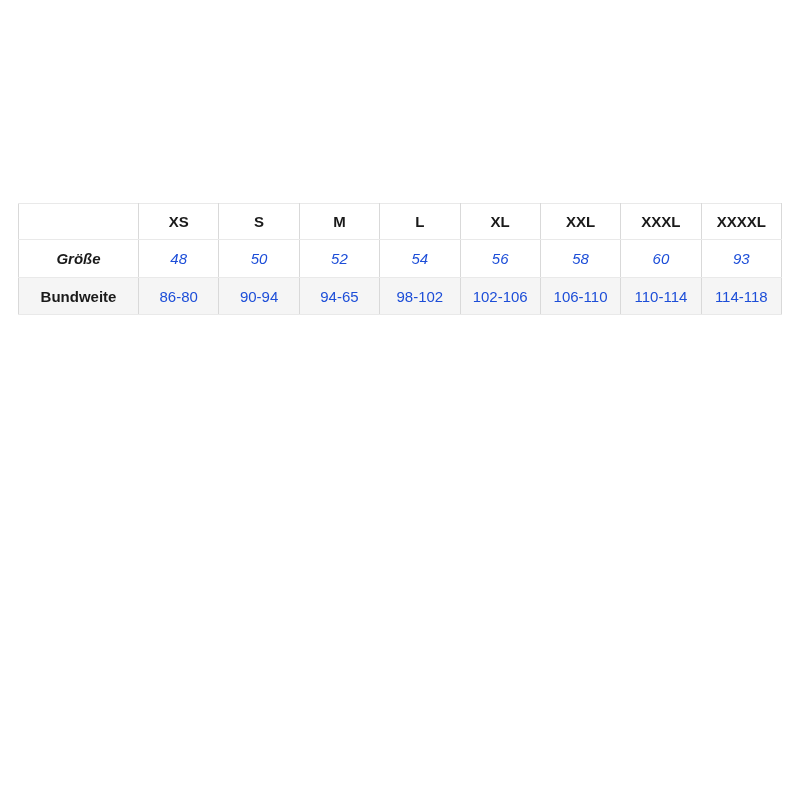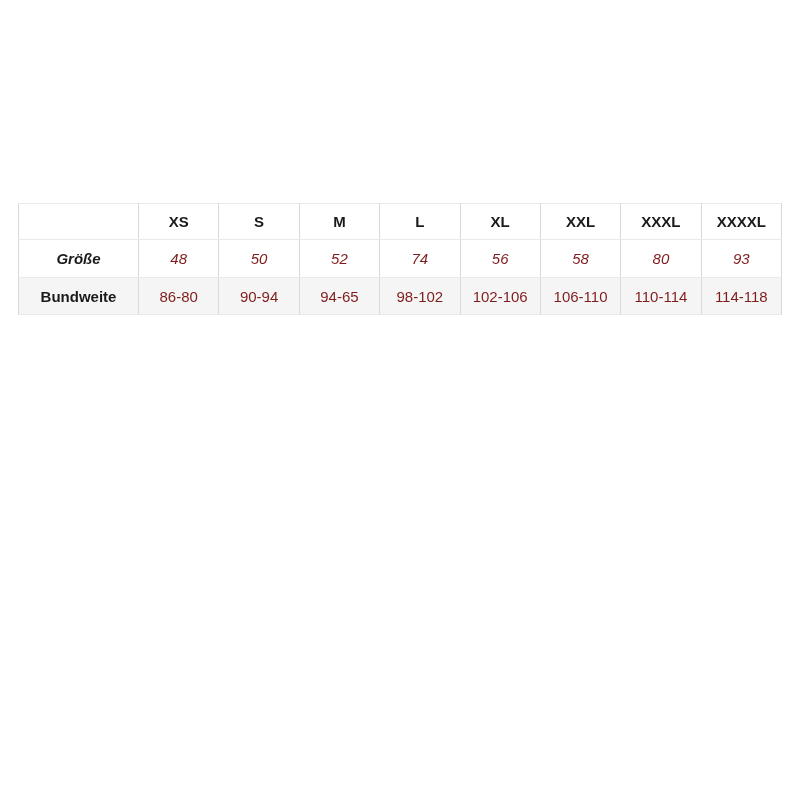--- a/index.html
+++ b/index.html
@@ -43,21 +43,21 @@
   tbody tr:nth-child(2) { height: 37px; }
   tbody tr:nth-child(3) { height: 49px; }
   tbody tr:nth-child(4) { height: 38px; }
   tbody tr:nth-child(even) th,
   tbody tr:nth-child(even) td { background: #f5f5f5; }
   th {
     color: #1a1a1a;
     font-weight: bold;
   }
   td {
-    color: #7f1d1d;
+    color: #1d4ed8;
     font-weight: normal;
   }
 </style>
 </head>
 <body>
 
 <div class="chart-wrap">
   <table class="size-chart">
     <colgroup>
       <col class="label-col">
@@ -82,24 +82,24 @@
         <th>XXXL</th>
         <th>XXXXL</th>
       </tr>
     </thead>
     <tbody>
       <tr>
         <th>Größe</th>
         <td>48</td>
         <td>50</td>
         <td>52</td>
-        <td>74</td>
+        <td>54</td>
         <td>56</td>
         <td>58</td>
-        <td>80</td>
+        <td>60</td>
         <td>93</td>
       </tr>
       <tr>
         <th>Bundweite</th>
         <td>86-80</td>
         <td>90-94</td>
         <td>94-65</td>
         <td>98-102</td>
         <td>102-106</td>
         <td>106-110</td>

